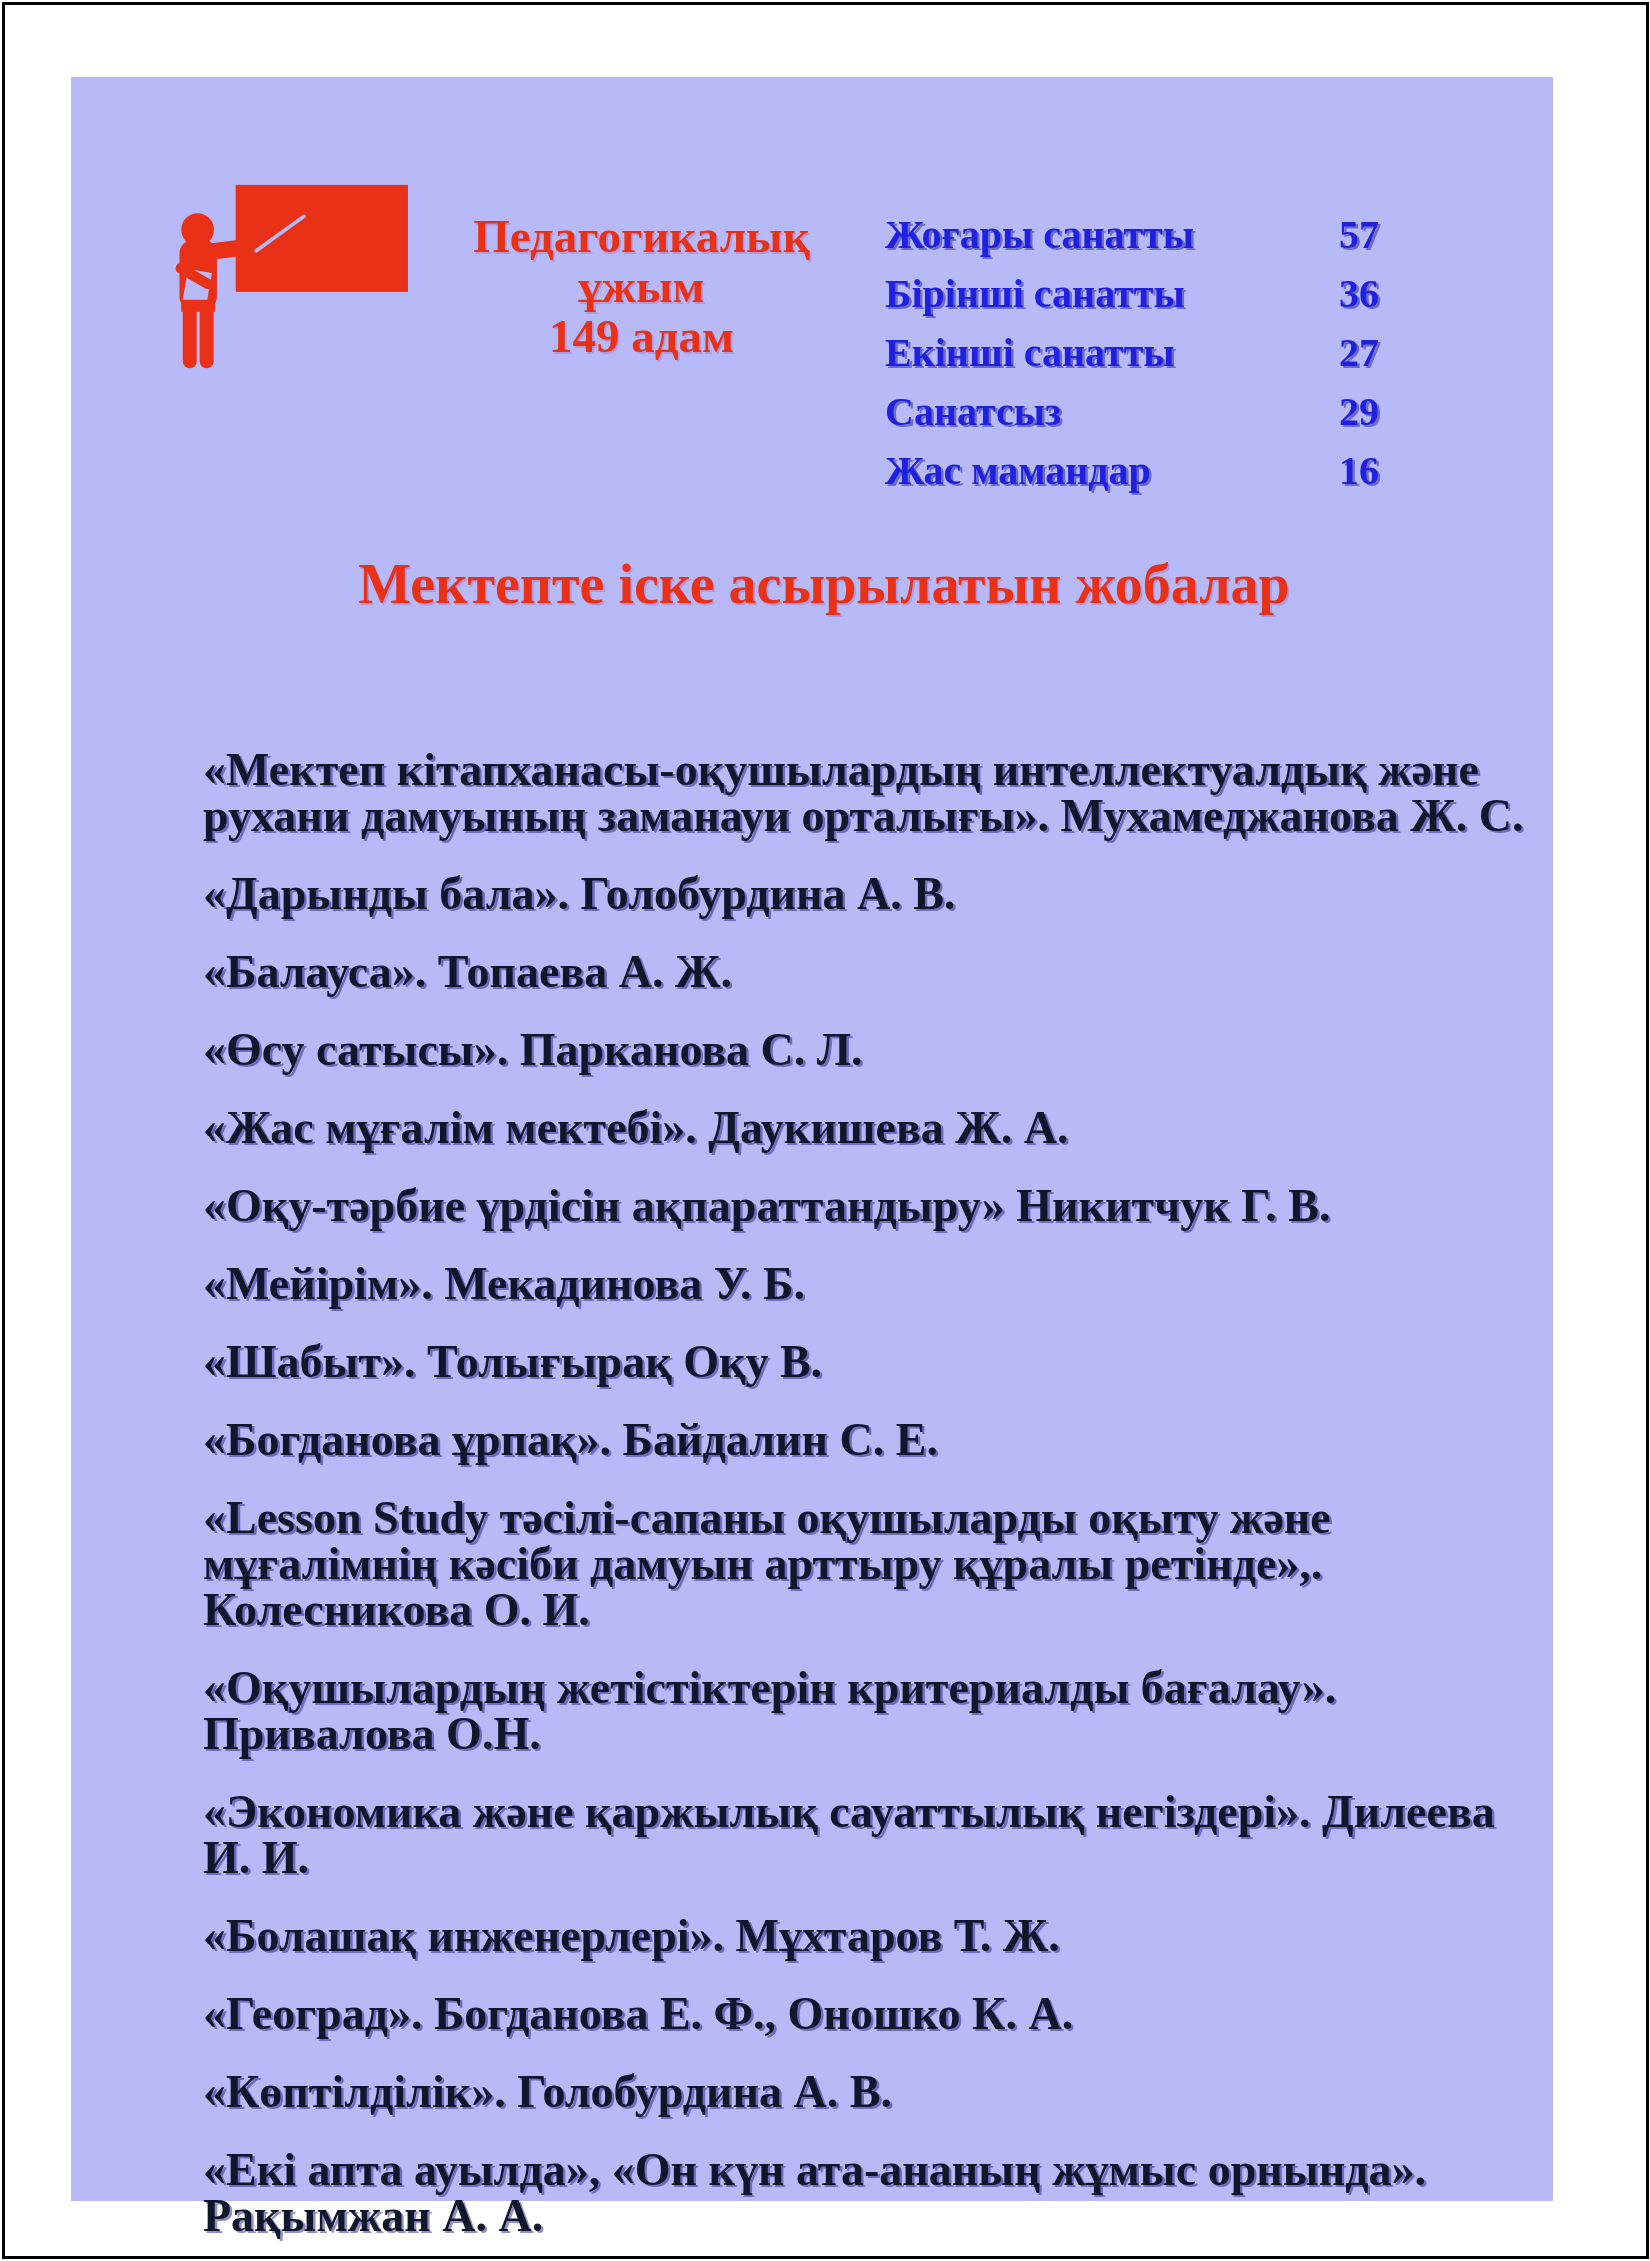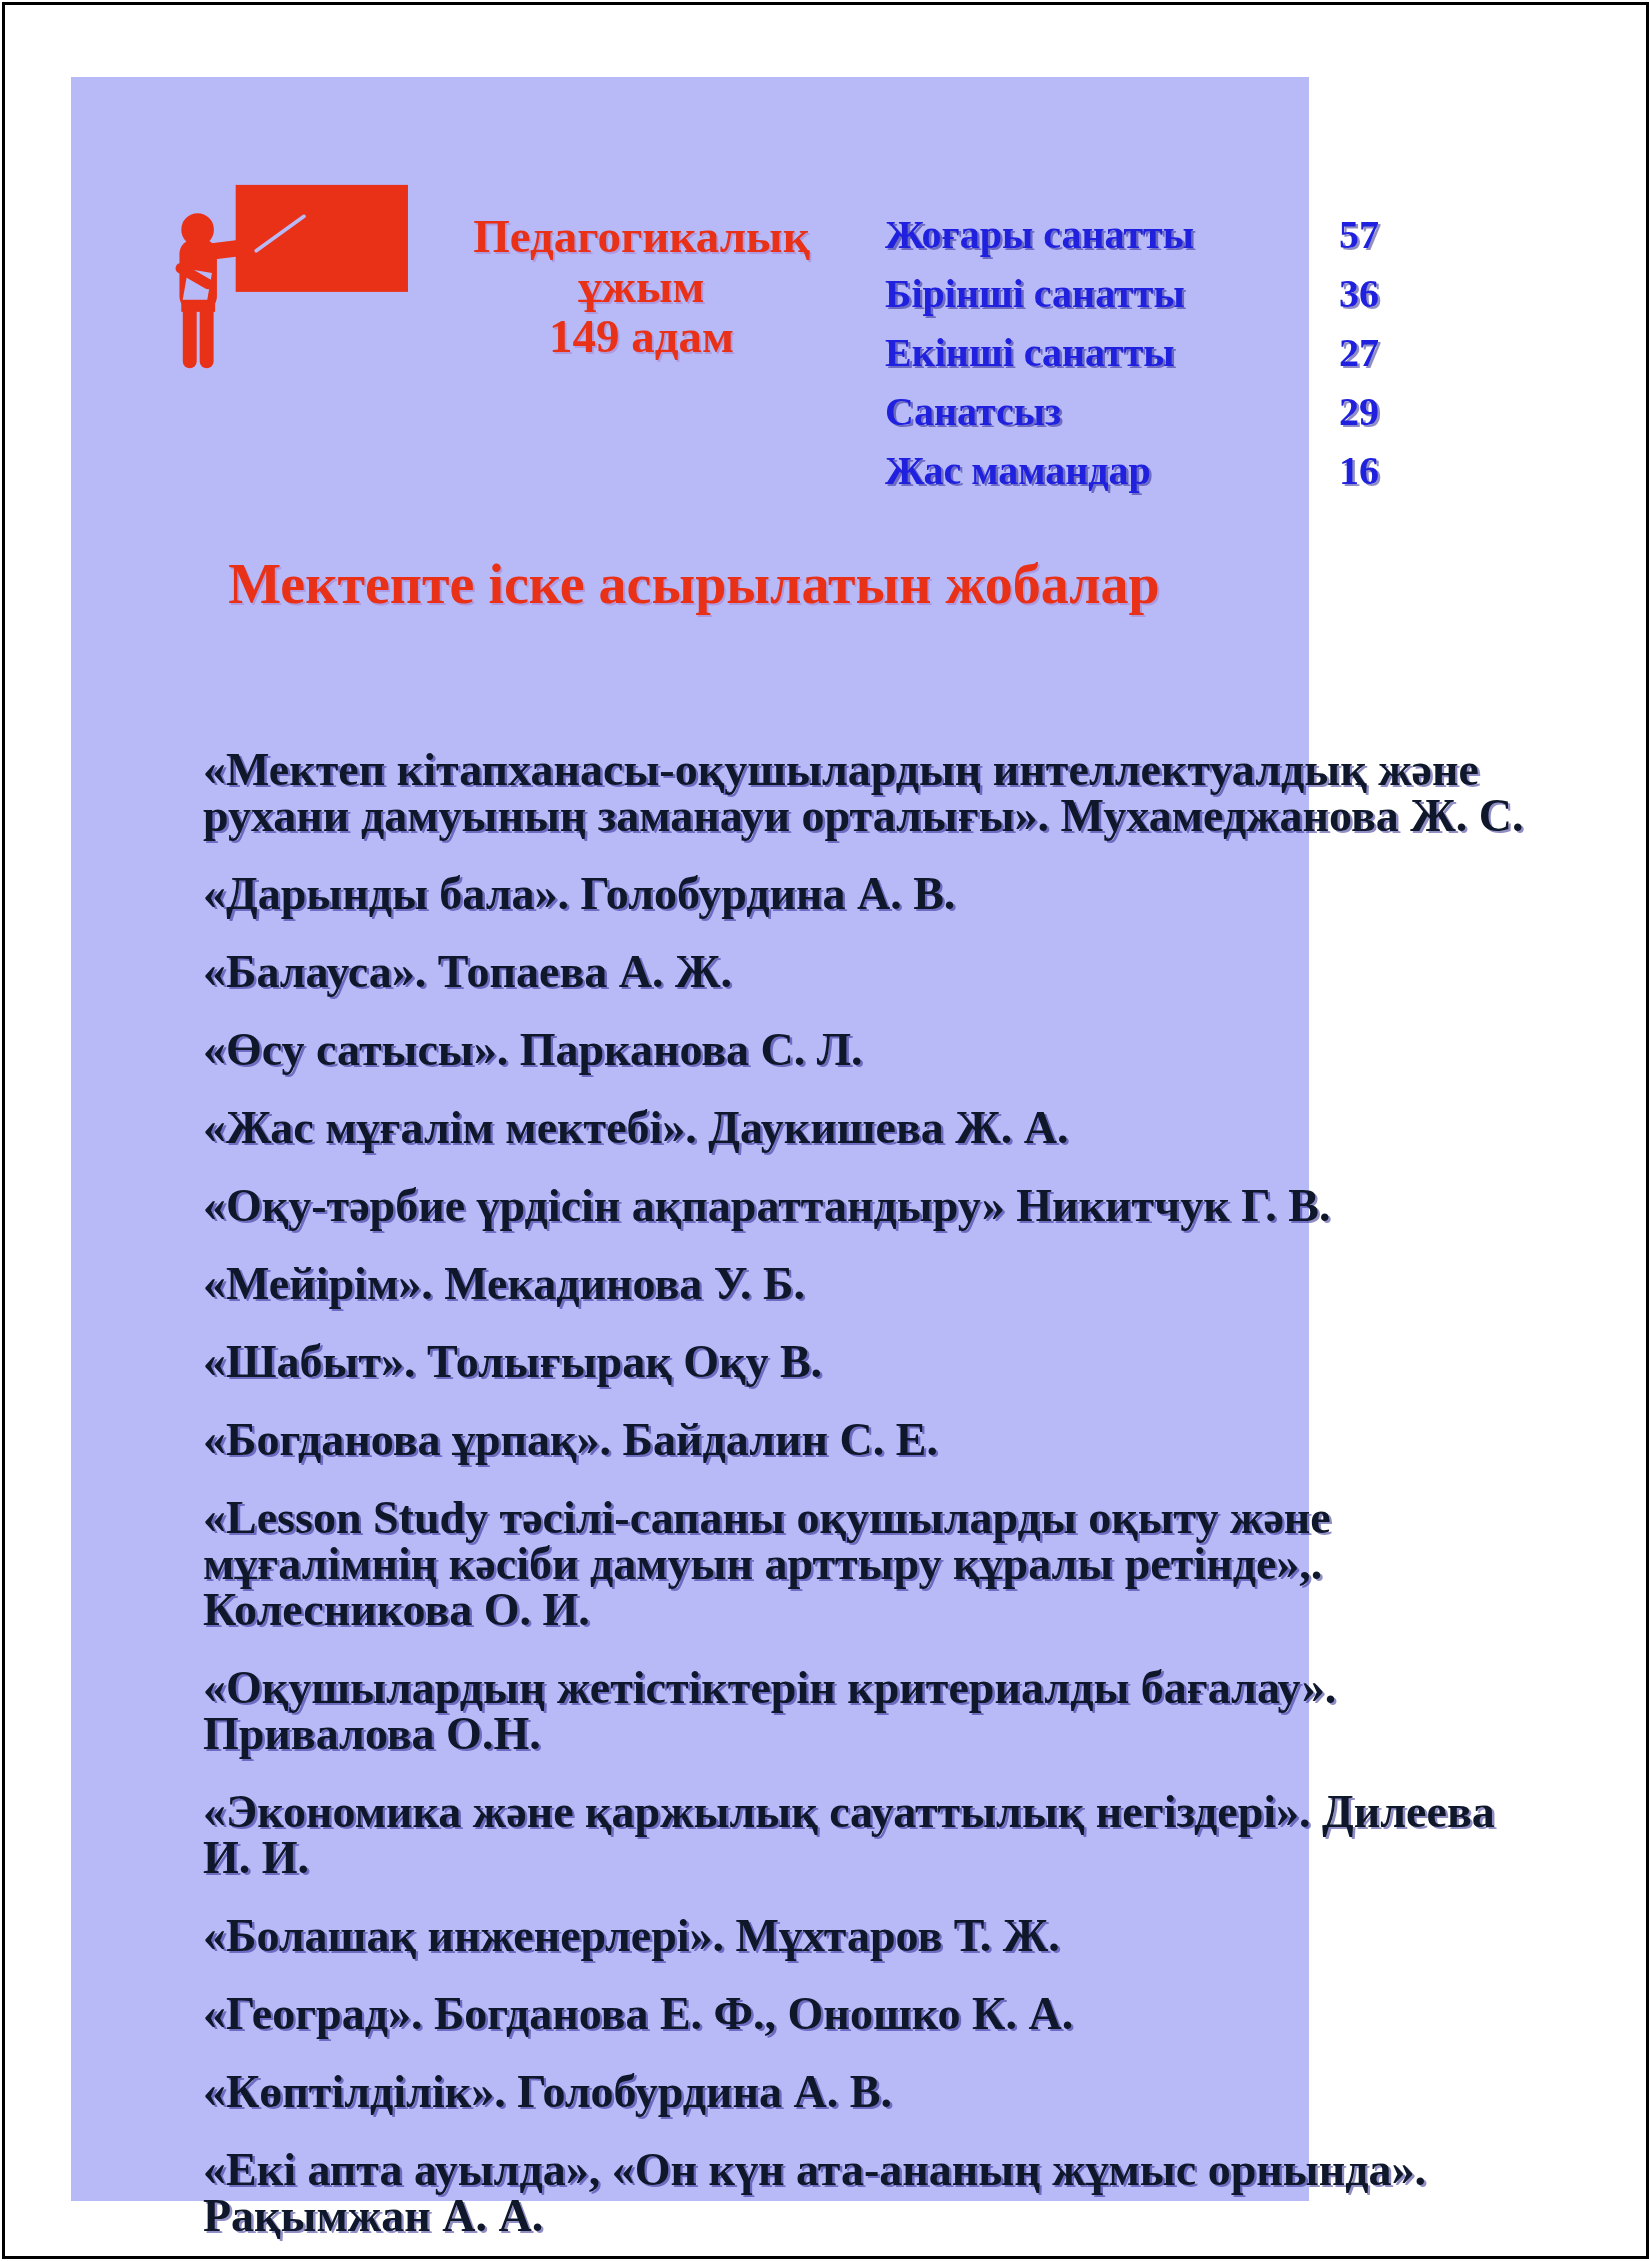--- a/index.html
+++ b/index.html
@@ -1,37 +1,37 @@
 <!DOCTYPE html>
 <html style="font-size:9.7px"><head>
 <meta charset="utf-8">
 <style>
   html,body{margin:0;padding:0;background:#ffffff;}
   .page{
     position:relative;width:1651px;height:2261px;background:#ffffff;
     font-family:"Liberation Serif","DejaVu Serif",serif;font-weight:bold;overflow:hidden;
   }
   .frame{position:absolute;inset:2.4px;border:3px solid #000000;pointer-events:none;}
-  .panel{position:absolute;left:71px;top:77px;width:1238px;height:2124px;background:#b8baf8;}
+  .panel{position:absolute;left:71px;top:77px;width:1482px;height:2124px;background:#b8baf8;}
   .teacher-icon{position:absolute;left:74px;top:103px;width:266px;height:225px;}
   .staff-title{
     position:absolute;left:365px;top:134px;width:411px;text-align:center;
     font-size:47px;line-height:50px;color:#e93118;
     text-shadow:1.8px 1.8px 0.6px rgba(140,60,150,0.25);
   }
   .stats{
     position:absolute;left:814px;top:128px;width:641px;
     font-size:40px;line-height:59px;color:#2021de;
     text-shadow:2.4px 1.8px 0.6px rgba(35,30,140,0.5);
   }
   .stat-row{display:flex;}
   .stat-label{width:454px;flex:0 0 454px;}
   .stat-value{flex:1;}
   .section-title{
-    position:absolute;left:4px;top:477px;width:100%;text-align:center;
+    position:absolute;left:12px;top:477px;width:100%;text-align:center;
     font-size:56px;line-height:61px;color:#e93118;
     text-shadow:1.8px 1.8px 0.6px rgba(140,60,150,0.25);
   }
   .projects{
     position:absolute;left:132px;top:670px;width:1337px;
     font-size:46px;line-height:46px;color:#0f172a;
     text-shadow:2.4px 1.8px 0.6px rgba(35,30,140,0.5);
   }
   .project{margin:0 0 32px 0;}
 </style>

